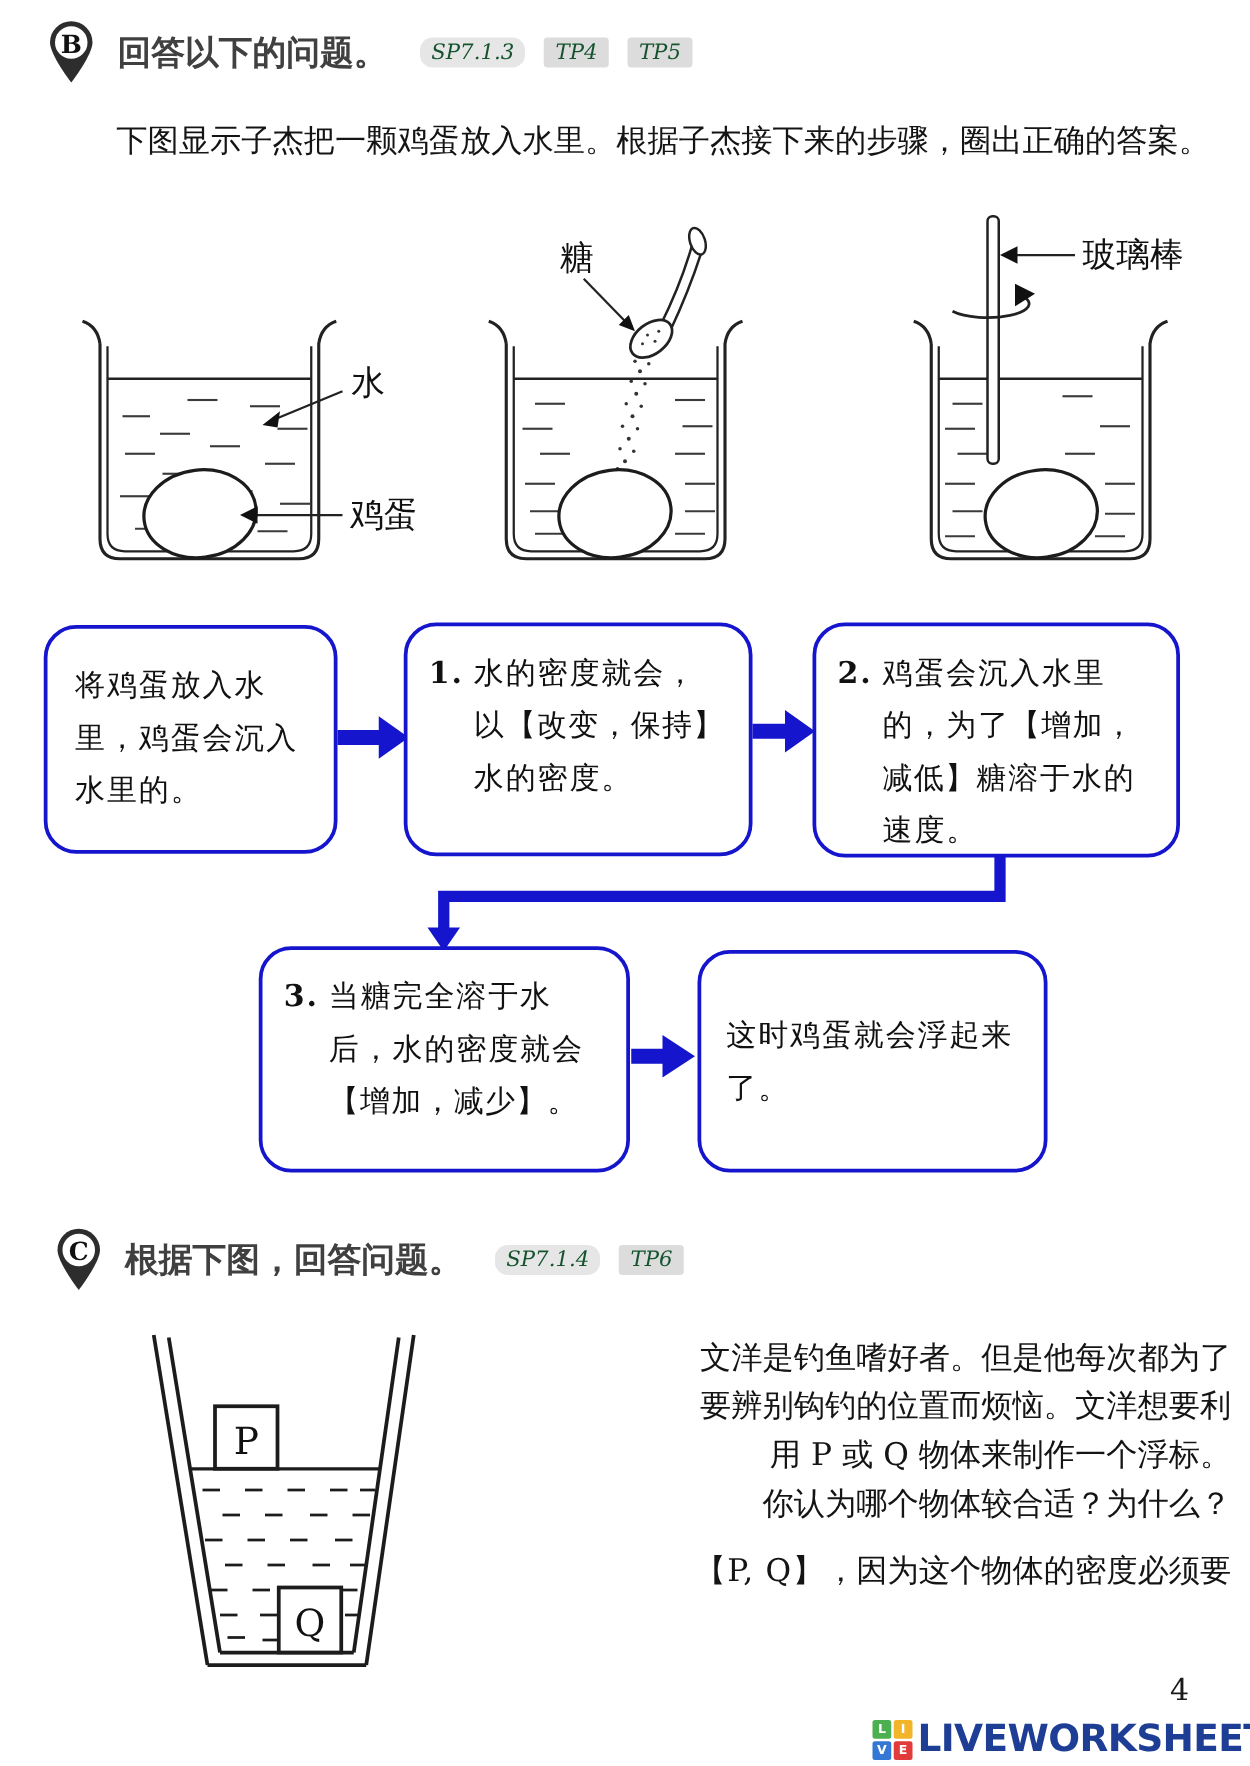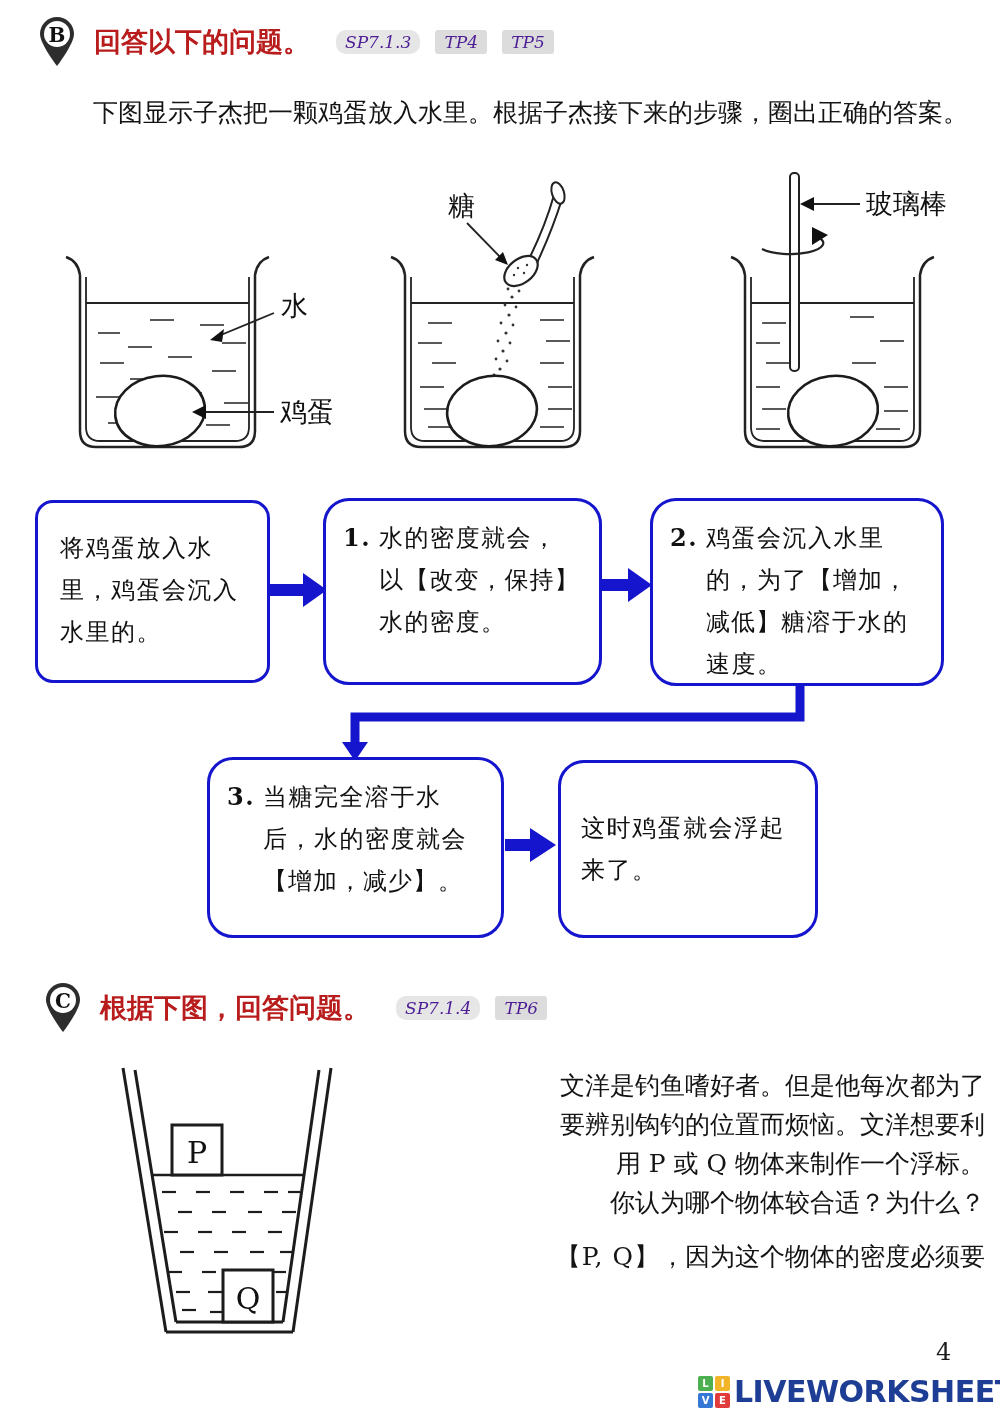--- a/index.html
+++ b/index.html
@@ -3,22 +3,22 @@
 <meta charset="utf-8">
 <style>
   html,body{margin:0;padding:0;background:#9a9a9a;}
   #page{
     position:relative;width:1000px;height:1413px;margin:0 auto;background:#ffffff;
     font-family:"DejaVu Serif","Liberation Serif",serif;color:#161616;overflow:hidden;
   }
   .abs{position:absolute;}
   
   .sec-header{display:flex;align-items:center;gap:16px;}
-  .sec-title{font-family:"DejaVu Sans","Liberation Sans",sans-serif;font-weight:bold;font-size:27px;color:#b91c1c;}
-  .tag{font-style:italic;font-size:17px;color:#4c1d95;padding:2px 9px;margin-left:10px;display:inline-block;}
+  .sec-title{font-family:"DejaVu Sans","Liberation Sans",sans-serif;font-weight:bold;font-size:27px;color:#404040;}
+  .tag{font-style:italic;font-size:17px;color:#14532d;padding:2px 9px;margin-left:10px;display:inline-block;}
   .tag-sp{background:#e6e6e6;border-radius:10px;}
   .tag-tp{background:#dcdcdc;border-radius:3px;}
   
   .cn{font-size:25px;line-height:37px;color:#141414;text-align:right;}
   
   .fc-box{
     position:absolute;background:#fff;border:3.5px solid #1515cd;border-radius:26px;
     box-sizing:border-box;padding:16px 17px;font-size:24px;line-height:42px;color:#111;
     letter-spacing:1.5px;z-index:2;
   }
@@ -182,21 +182,21 @@
   <svg class="abs" style="left:0;top:490px;z-index:1;" width="1000" height="470" viewBox="0 0 1000 470">
     <g fill="#1515cd">
       <polygon points="270,94 303,94 303,83 327,100 303,117 303,106 270,106"></polygon>
       <polygon points="602,89 628,89 628,78 652,95 628,112 628,101 602,101"></polygon>
       <polygon points="505,349 530,349 530,338 556,355 530,372 530,361 505,361"></polygon>
     </g>
     <path d="M800,192 L800,227 L355,227 L355,254" stroke="#1515cd" stroke-width="9" fill="none"></path>
     <polygon points="342,252 368,252 355,271" fill="#1515cd"></polygon>
   </svg>
 
-  <div class="fc-box" style="left:35px;top:500px;width:235px;height:183px;padding:24px 22px;border-radius:18px;">
+  <div class="fc-box" style="left:35px;top:500px;width:235px;height:183px;padding:24px 22px;">
     <span>将鸡蛋放入水里，鸡蛋会沉入水里的。</span>
   </div>
 
   <div class="fc-box" style="left:323px;top:498px;width:279px;height:187px;">
     <div class="fc-row">
       <span class="fc-num">1.</span>
       <span>
         <span>水的密度就会，以</span><span class="choice">【改变，保持】</span><span>水的密度。</span>
       </span>
     </div>
@@ -213,21 +213,21 @@
 
   <div class="fc-box" style="left:207px;top:757px;width:297px;height:181px;">
     <div class="fc-row">
       <span class="fc-num">3.</span>
       <span>
         <span>当糖完全溶于水后，水的密度就会</span><span class="choice">【增加，减少】</span><span>。</span>
       </span>
     </div>
   </div>
 
-  <div class="fc-box" style="left:558px;top:760px;width:260px;height:178px;padding:14px 20px;">
+  <div class="fc-box" style="left:558px;top:760px;width:280px;height:178px;padding:14px 20px;">
     <div class="fc-center">
       <span>这时鸡蛋就会浮起来了。</span>
     </div>
   </div>
 
   <div class="abs sec-header" style="left:42px;top:982px;">
     <svg width="42" height="52" viewBox="0 0 42 52">
       <path d="M21,50 C21,50 4,28 4,18 A17,17 0 1 1 38,18 C38,28 21,50 21,50 Z" fill="#2d2d2d"></path>
       <circle cx="21" cy="18" r="13" fill="#ffffff"></circle>
       <text x="21" y="26" font-size="20" font-weight="bold" text-anchor="middle" fill="#111">C</text>

